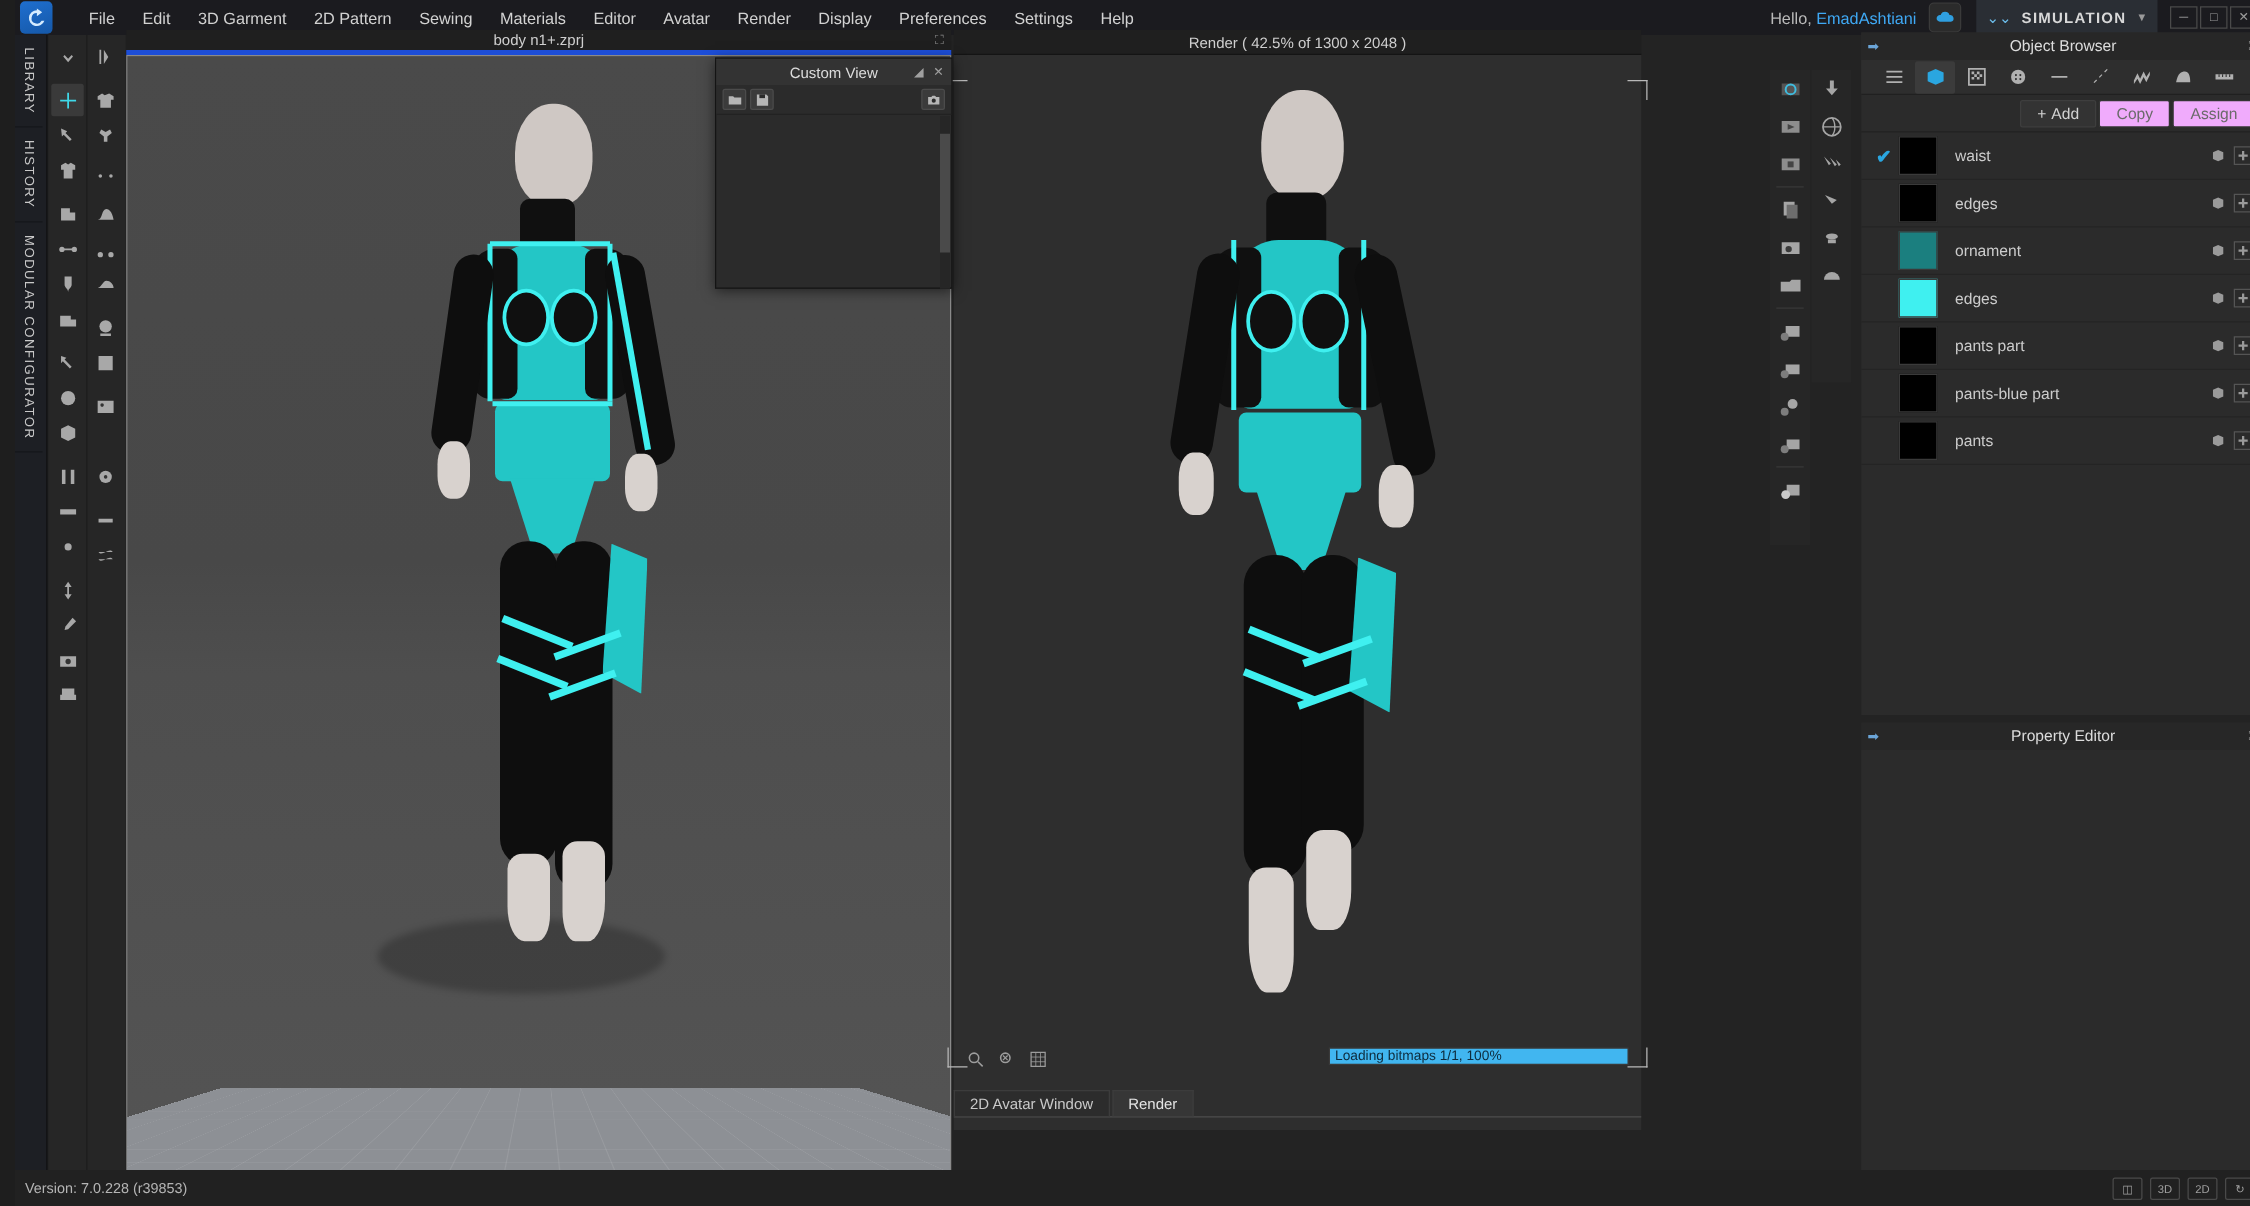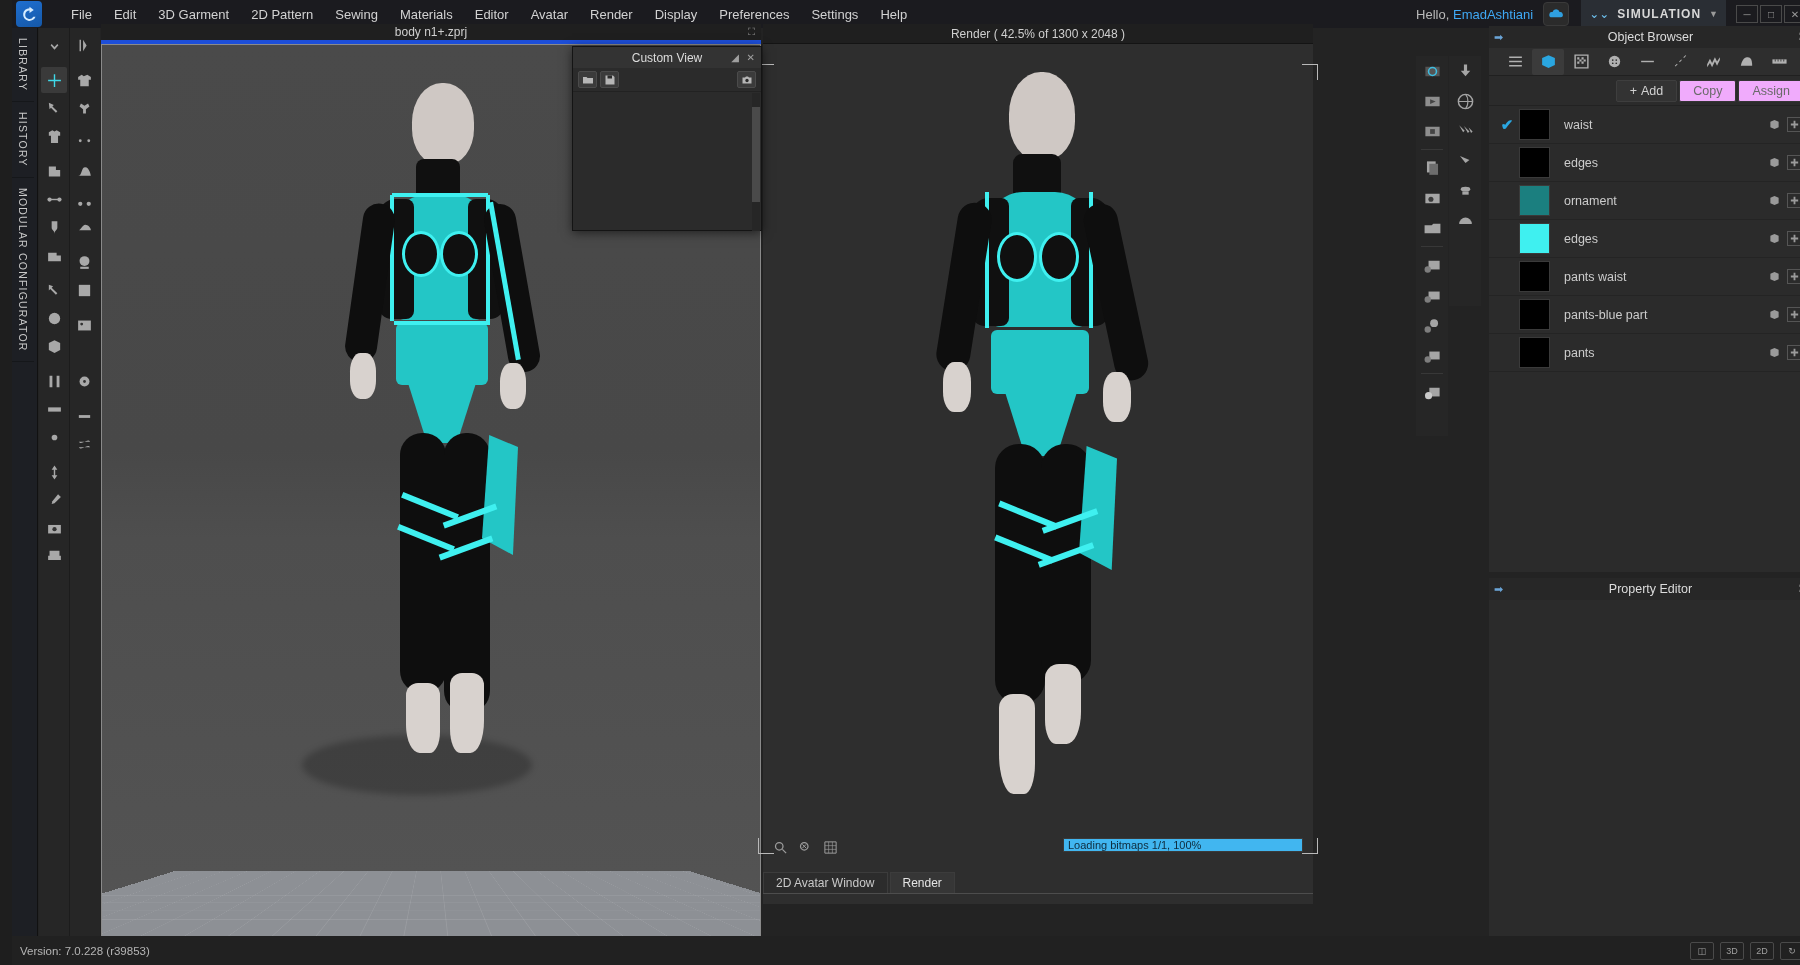--- a/index.html
+++ b/index.html
@@ -835,21 +835,21 @@
               <svg viewBox="0 0 24 24">
                 <path d="M10 4h4v6h6v4h-6v6h-4v-6H4v-4h6z"></path>
               </svg>
             </div>
         </div>
       </div>
 
       <div class="ob-row">
         <div class="ob-check"></div>
         <div class="ob-swatch" style="background:#000000"></div>
-        <div class="ob-name">pants waist</div>
+        <div class="ob-name">pants part</div>
         <div class="ob-icons">
           <div class="ob-mini">
               <svg viewBox="0 0 24 24">
                 <path d="M3 6l9-4 9 4v12l-9 4-9-4z"></path>
               </svg>
             </div>
           <div class="ob-mini box">
               <svg viewBox="0 0 24 24">
                 <path d="M10 4h4v6h6v4h-6v6h-4v-6H4v-4h6z"></path>
               </svg>

